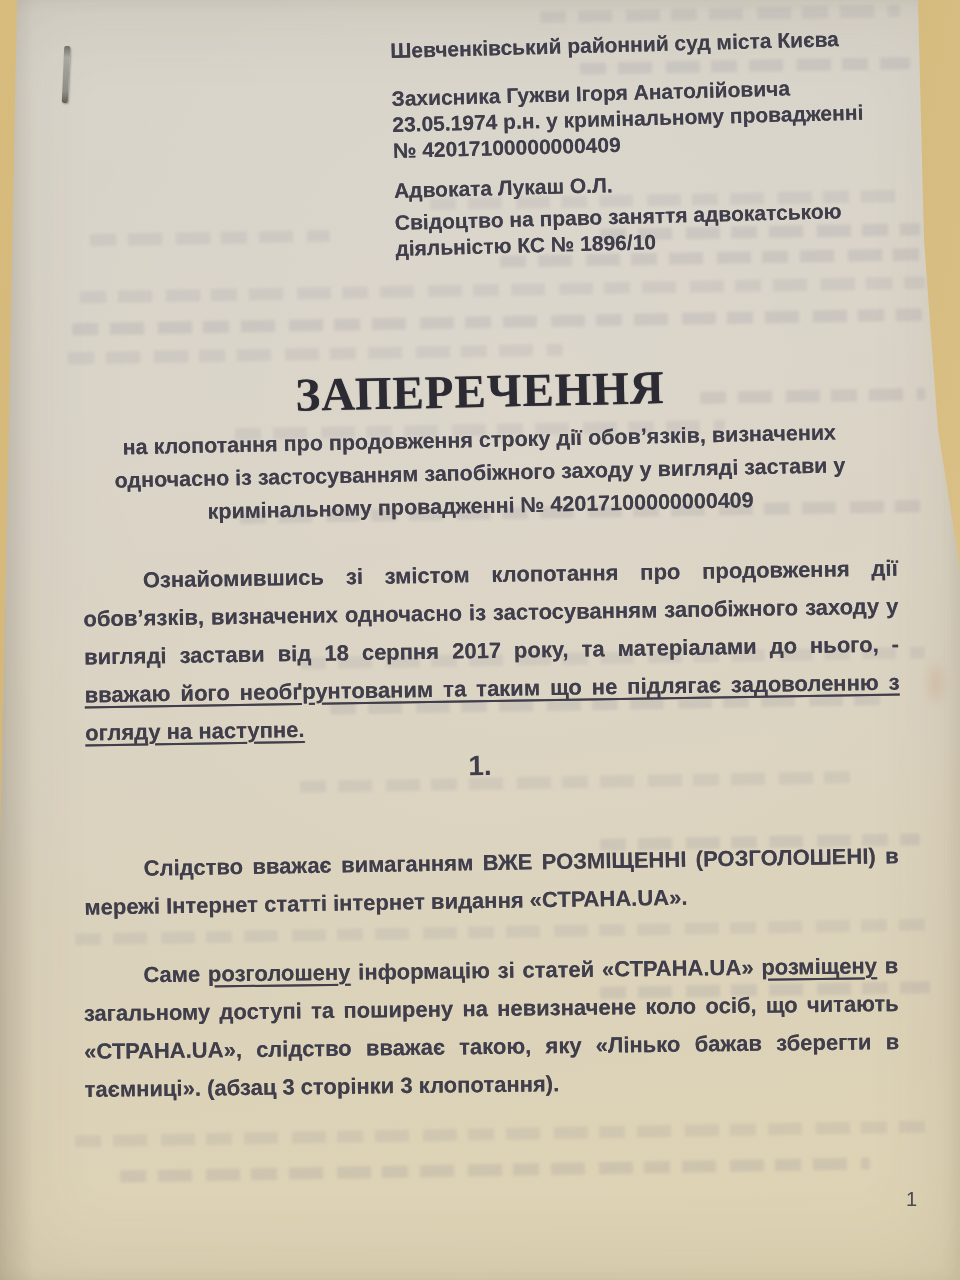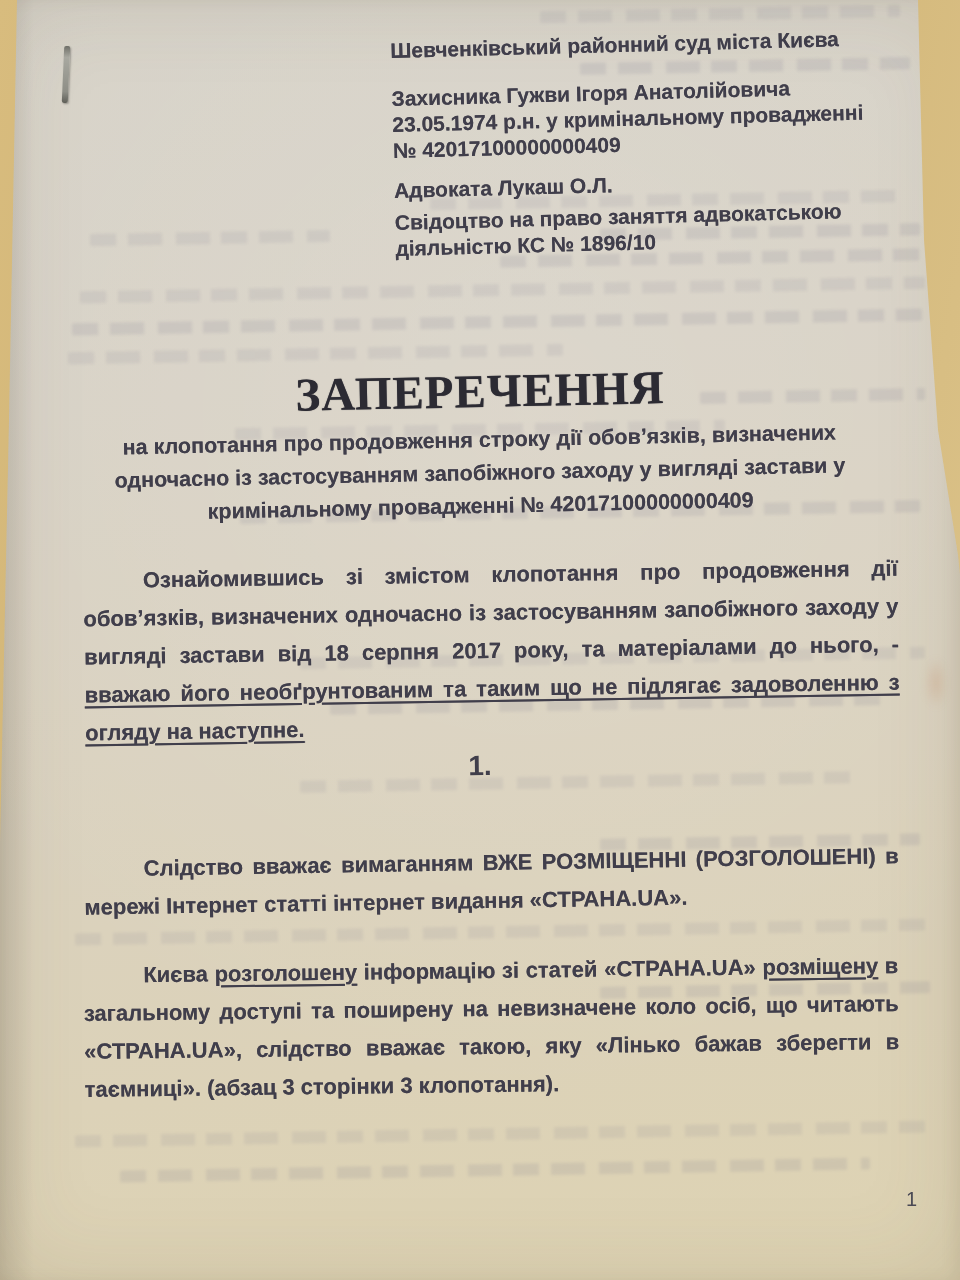--- a/index.html
+++ b/index.html
@@ -117,18 +117,18 @@
     <div class="block title">ЗАПЕРЕЧЕННЯ</div>
 
     <p class="block subtitle ink">на клопотання про продовження строку дії обов’язків, визначених одночасно із застосуванням запобіжного заходу у вигляді застави у кримінальному провадженні № 42017100000000409</p>
 
     <p class="block bodytxt p1 ink"><span>Ознайомившись зі змістом клопотання про продовження дії обов’язків, визначених одночасно із застосуванням запобіжного заходу у вигляді застави від 18 серпня 2017 року, та матеріалами до нього, - </span><span class="u">вважаю його необґрунтованим та таким що не підлягає задоволенню з огляду на наступне.</span></p>
 
     <div class="block secnum ink">1.</div>
 
     <p class="block bodytxt p2 ink">Слідство вважає вимаганням ВЖЕ РОЗМІЩЕННІ (РОЗГОЛОШЕНІ) в мережі Інтернет статті інтернет видання «СТРАНА.UA».</p>
 
-    <p class="block bodytxt p3 ink"><span>Києва </span><span class="u">розголошену</span><span> інформацію зі статей «СТРАНА.UA» </span><span class="u">розміщену</span><span> в загальному доступі та поширену на невизначене коло осіб, що читають «СТРАНА.UA», слідство вважає такою, яку «Лінько бажав зберегти в таємниці». (абзац 3 сторінки 3 клопотання).</span></p>
+    <p class="block bodytxt p3 ink"><span>Саме </span><span class="u">розголошену</span><span> інформацію зі статей «СТРАНА.UA» </span><span class="u">розміщену</span><span> в загальному доступі та поширену на невизначене коло осіб, що читають «СТРАНА.UA», слідство вважає такою, яку «Лінько бажав зберегти в таємниці». (абзац 3 сторінки 3 клопотання).</span></p>
 
     <div class="block pagenum">1</div>
 
   </div>
 </div>
 
 </body></html>

